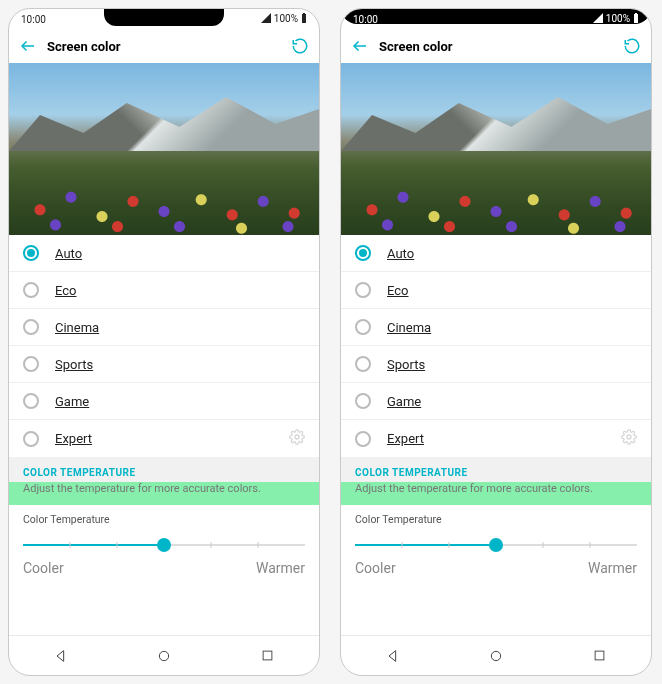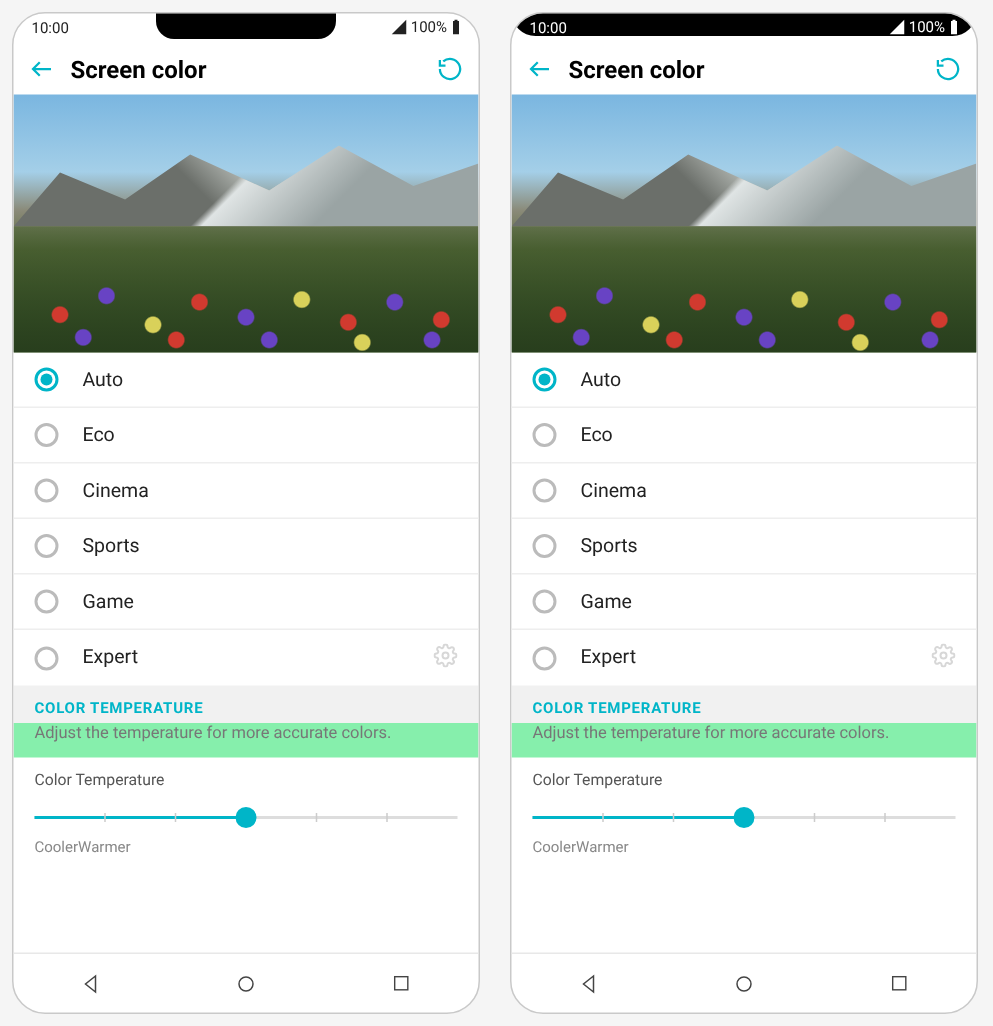--- a/index.html
+++ b/index.html
@@ -51,21 +51,21 @@
   }
   .light-on-dark { color: #fff; z-index: 2; }
   
   .header {
     height: 34px;
     display: flex;
     align-items: center;
     padding: 0 10px;
     gap: 10px;
   }
-  .header .title { font-size: 16px; font-weight: 700; flex: 1; }
+  .header .title { font-size: 13px; font-weight: 700; flex: 1; }
   .back-icon svg, .reset-icon svg { display:block; }
   
   .preview {
     height: 172px;
     width: 100%;
     background: linear-gradient(to bottom, #7ab6e0 0%, #a4cfe8 30%, #8a8a78 45%, #5c6d3d 60%, #3d5a2a 100%);
     position: relative;
     overflow: hidden;
   }
   .mountain {
@@ -105,21 +105,21 @@
   .opt:last-child { border-bottom: none; align-items: center; }
   .radio {
     width: 16px; height: 16px; border-radius: 50%;
     border: 2px solid #bbb;
     position: relative; flex-shrink:0;
   }
   .radio.sel { border-color: #00b5c8; }
   .radio.sel::after {
     content:""; position:absolute; inset:2px; border-radius:50%; background:#00b5c8;
   }
-  .opt .label { font-size: 13px; color:#222; }
+  .opt .label { font-size: 13px; color:#222;text-decoration:underline; }
   .gear-slot { margin-left:auto; color:#d7d7d7; }
   
   .section-head {
     background:#f1f1f1; padding: 10px 14px 4px;
     font-size: 10px; font-weight: 700; letter-spacing: .5px; color:#00b5c8;
   }
   .section-desc {
     background:#86efac; padding: 0 14px 10px;
     font-size: 11px; color:#777;
   }
@@ -132,21 +132,21 @@
     position:absolute; top:50%; left:0; right:0; height:2px; background:#ddd; transform:translateY(-50%);
   }
   .track-fill {
     position:absolute; top:50%; left:0; height:2px; background:#00b5c8; transform:translateY(-50%);
   }
   .tick { position:absolute; top:50%; width:1px; height:6px; background:#ccc; transform:translate(-50%,-50%); }
   .thumb {
     position:absolute; top:50%; width:14px; height:14px; border-radius:50%;
     background:#00b5c8; transform:translate(-50%,-50%);
   }
-  .slider-labels { display:flex; font-size:10px; color:#888; margin-top:6px; }
+  .slider-labels { display:flex; justify-content:space-between; font-size:14px; color:#888; margin-top:6px; }
   
   .navbar {
     margin-top:auto;
     border-top: 1px solid #e8e8e8;
     height: 40px;
     display:flex; justify-content:space-around; align-items:center;
   }
   .navbtn { width:40px; display:flex; justify-content:center; }
 </style>
 </head>

